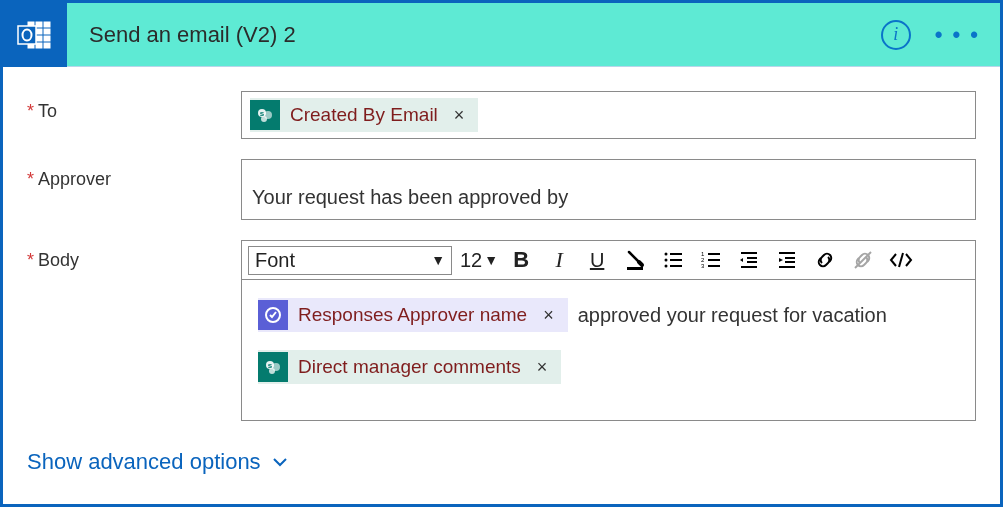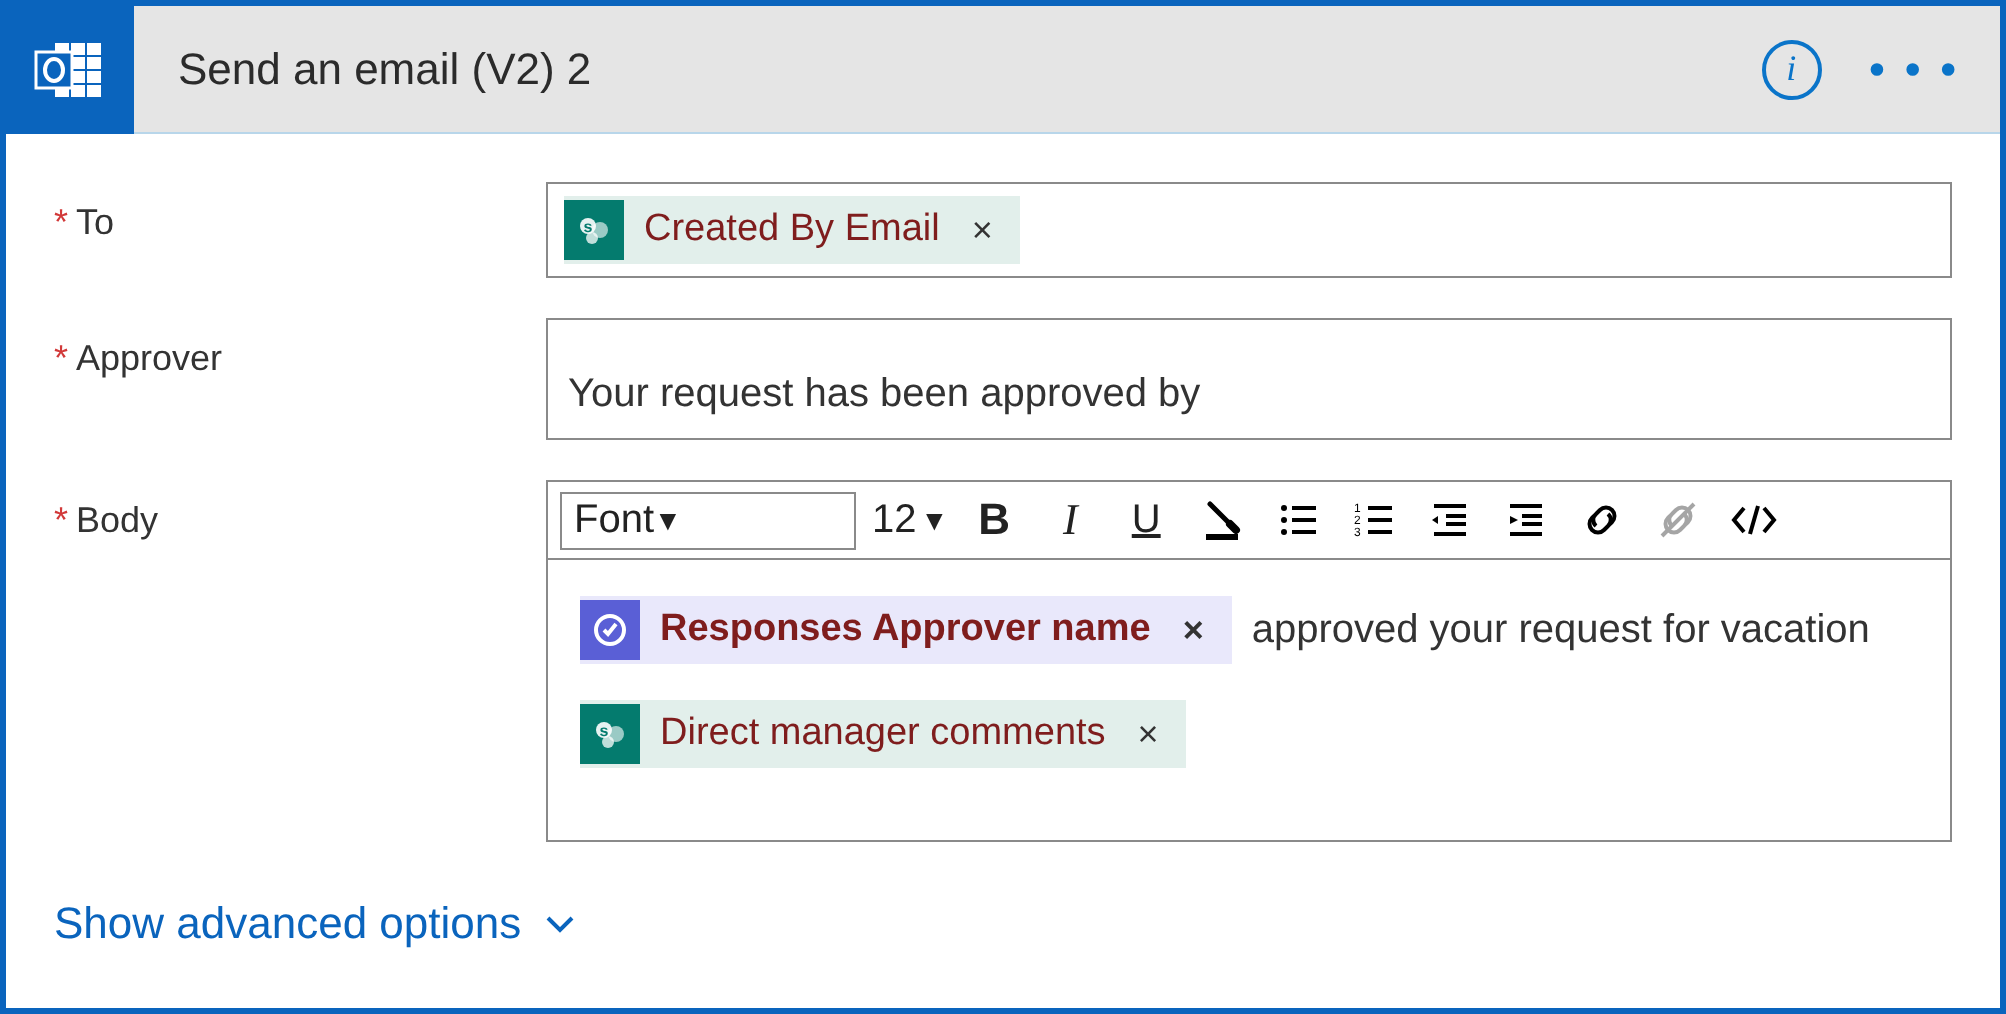--- a/index.html
+++ b/index.html
@@ -9,21 +9,21 @@
     width: 1003px;
     height: 507px;
   }
   .card {
     width: 1003px;
     height: 507px;
     border: 3px solid #0a64bd;
     background: #fff;
   }
   .header {
-    background: #e5e5e5;
+    background: #5eead4;
     height: 64px;
     display: flex;
     align-items: center;
     padding-right: 20px;
     border-bottom: 1px solid #b8d6ea;
   }
   .app-icon-box {
     width: 64px;
     height: 64px;
     background: #0a64bd;
@@ -58,21 +58,20 @@
     letter-spacing: 2px;
     font-weight: bold;
   }
   .body-area {
     padding: 24px 24px 0 24px;
   }
   .field-row {
     display: flex;
     align-items: flex-start;
     margin-bottom: 20px;
-    gap: 32px;
   }
   .field-label {
     width: 214px;
     padding-top: 10px;
     font-size: 18px;
     color: #333;
   }
   .req { color: #d23939; margin-right: 4px; }
   .field-input {
     flex: 1;
@@ -88,21 +87,21 @@
   }
   .token {
     display: inline-flex;
     align-items: center;
     height: 34px;
     padding: 0 8px 0 0;
     gap: 10px;
     font-size: 19px;
   }
   .token.sp { background: #e2efeb; }
-  .token.appr { background: #e9e8fb; font-weight: bold; }
+  .token.appr { background: #e9e8fb; }
   .token .t-icon {
     width: 30px; height: 30px;
     display:flex;align-items:center;justify-content:center;
     color:#fff;
   }
   .token.sp .t-icon { background:#047b6e; }
   .token.appr .t-icon { background:#5a5fd6; }
   .token .t-label { color:#7f1d1d; }
   .token .t-x {
     font-size:18px; color:#333; padding:0 6px; cursor:pointer;
@@ -117,22 +116,23 @@
     align-items:center;
     padding:4px 6px;
     gap:8px;
     border-bottom:1px solid #8a8a8a;
     font-size:20px;
     color:#222;
   }
   .font-select {
     border:1px solid #8a8a8a;
     padding:2px 6px;
-    width:148px;
+    width:204px;
     display:flex;
+    justify-content:space-between;
     align-items:center;
     font-size:20px;
   }
   .size-select {
     display:flex;align-items:center;gap:2px;font-size:20px;text-align:right;
   }
   .tb-btn {
     width:30px;height:30px;
     display:flex;align-items:center;justify-content:center;
     cursor:pointer;

